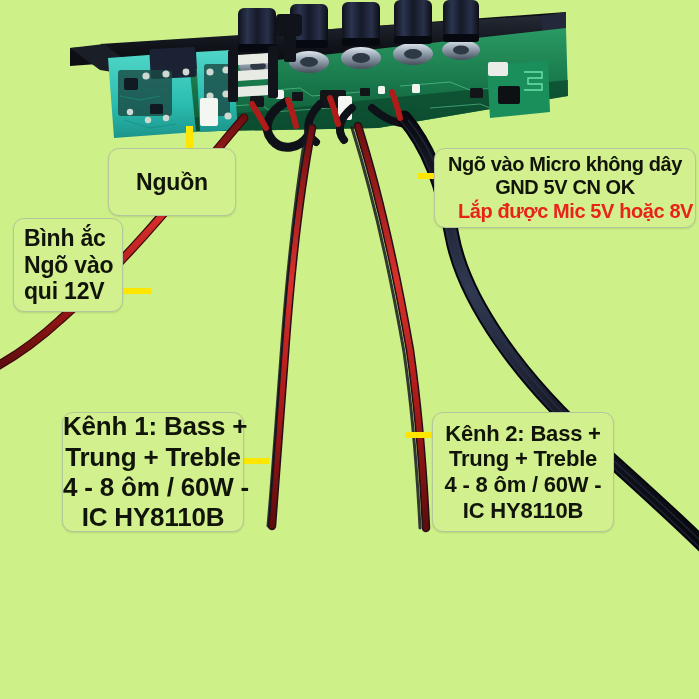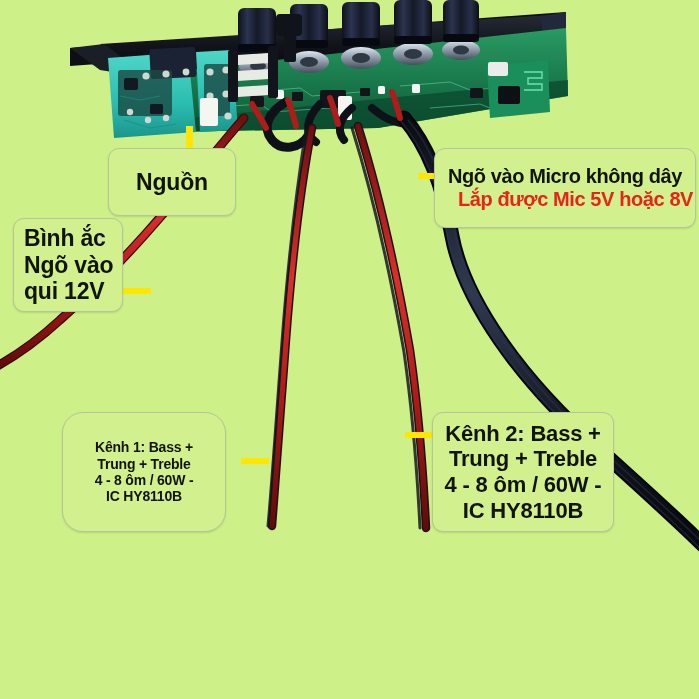--- a/index.html
+++ b/index.html
@@ -57,23 +57,22 @@
     padding-left: 10px;
   }
   #callout-micro {
     left: 434px; top: 148px;
     width: 262px; height: 80px;
     font-size: 20px;
   }
   #callout-micro .line { letter-spacing: -0.4px; }
   #callout-kenh1 {
     left: 62px; top: 412px;
-    width: 164px; height: 120px;
-    font-size: 14px;
-    border-radius: 21px;
+    width: 182px; height: 120px;
+    font-size: 26px;
   }
   #callout-kenh2 {
     left: 432px; top: 412px;
     width: 182px; height: 120px;
     font-size: 22px;
     justify-content: center;
   }
 
   
   .arrow {
@@ -327,20 +326,21 @@
   </div>
 
   <div class="callout" id="callout-binh-ac">
     <span class="line">Bình ắc</span>
     <span class="line">Ngõ vào</span>
     <span class="line">qui 12V</span>
   </div>
 
   <div class="callout" id="callout-micro">
     <span class="line">Ngõ vào Micro không dây</span>
+    <span class="line">GND 5V CN OK</span>
     <span class="line red">Lắp được Mic 5V hoặc 8V</span>
   </div>
 
   <div class="callout" id="callout-kenh1">
     <span class="line">Kênh 1: Bass +</span>
     <span class="line">Trung + Treble</span>
     <span class="line">4 - 8 ôm / 60W -</span>
     <span class="line">IC HY8110B</span>
   </div>
 

